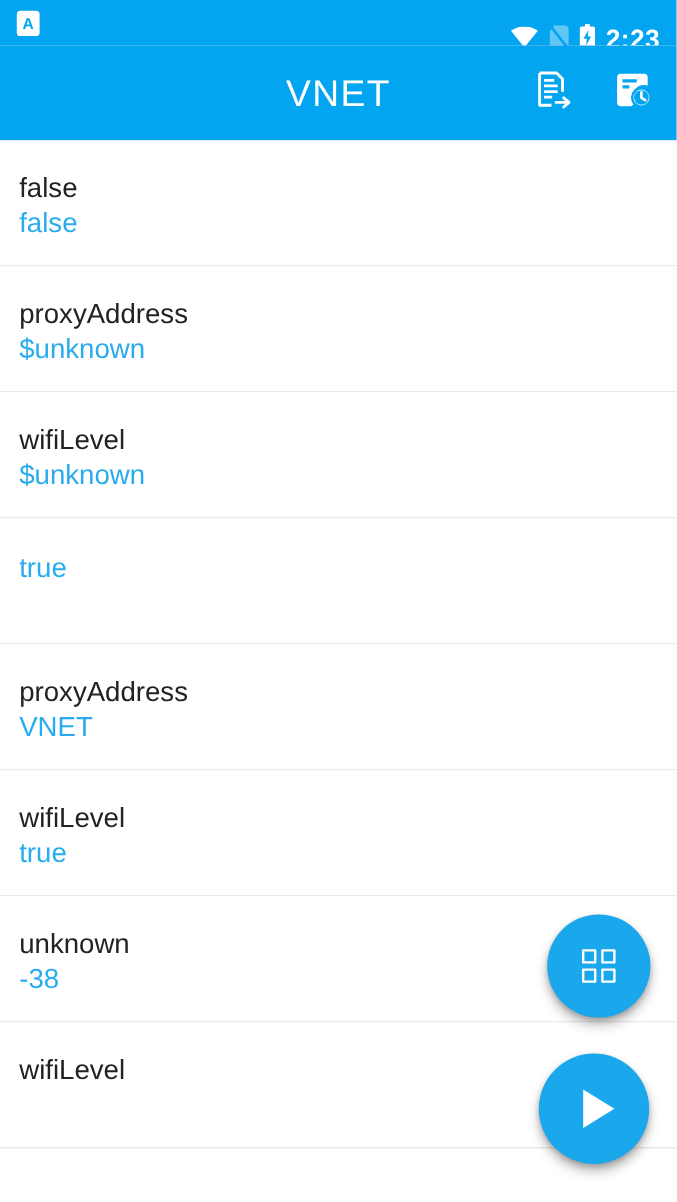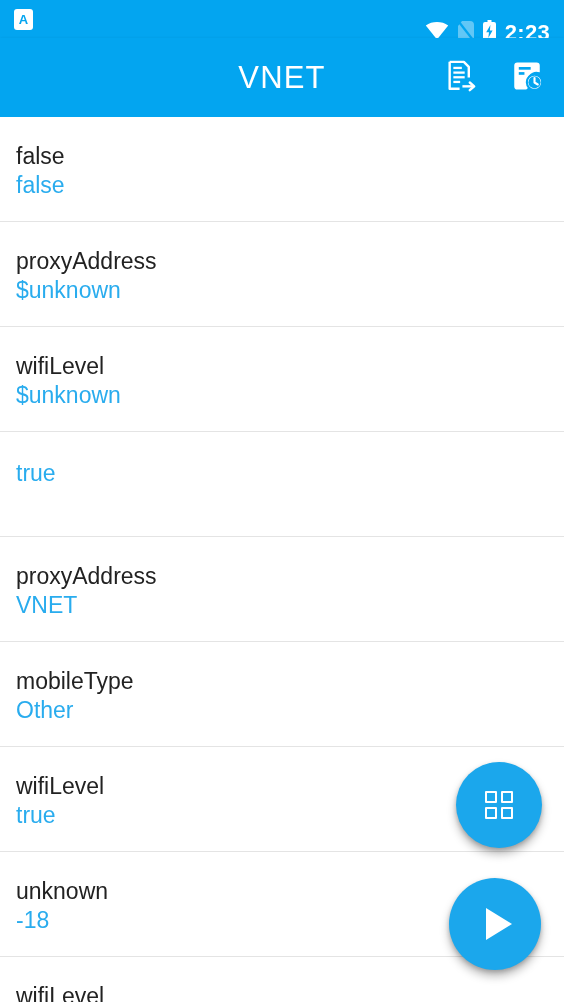--- a/index.html
+++ b/index.html
@@ -160,30 +160,26 @@
       <div class="row-val">$unknown</div>
     </div>
     <div class="row">
       <div class="row-val">true</div>
     </div>
     <div class="row">
       <div class="row-key">proxyAddress</div>
       <div class="row-val">VNET</div>
     </div>
     <div class="row">
-      <div class="row-key">mobileType</div>
-      <div class="row-val">Other</div>
-    </div>
-    <div class="row">
       <div class="row-key">wifiLevel</div>
       <div class="row-val">true</div>
     </div>
     <div class="row">
       <div class="row-key">unknown</div>
-      <div class="row-val">-18</div>
+      <div class="row-val">-38</div>
     </div>
     <div class="row">
       <div class="row-key">wifiLevel</div>
       <div class="row-val"></div>
     </div>
   </div>
 
   <div class="fab" id="fab-grid">
     <span class="grid-icon">
       <i></i>

